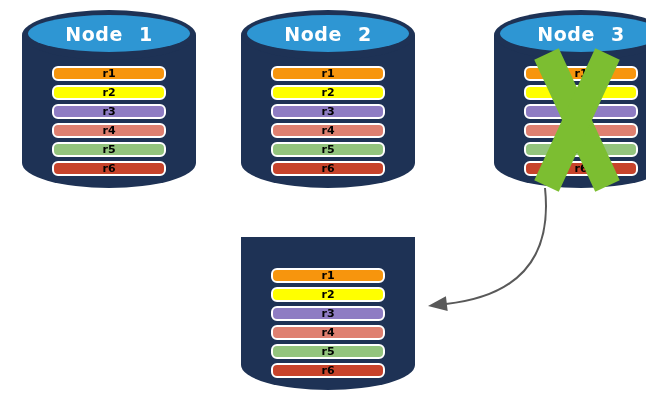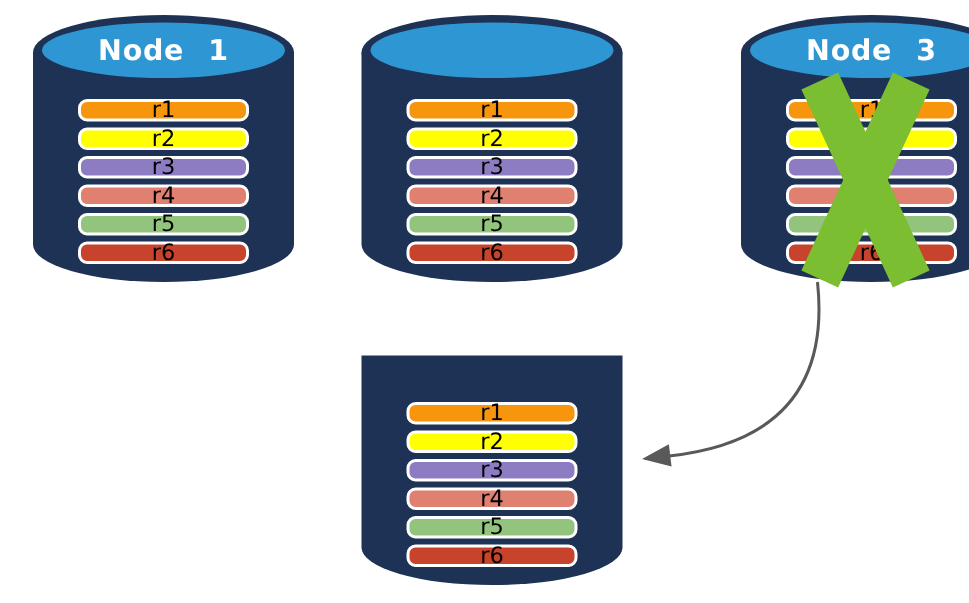--- a/index.html
+++ b/index.html
@@ -62,22 +62,22 @@
     left: 0; right: 0;
     top: 56px;
   }
   .row-bar {
     width: 110px;
     height: 11px;
     margin: 0 auto 4px auto;
     border: 2px solid var(--rowborder, #fff);
     border-radius: 6px;
     text-align: center;
-    font-weight: normal;
-    font-size: 15px;
+    font-weight: bold;
+    font-size: 11px;
     line-height: 11px;
     color: var(--rowtext, #000);
   }
   .x-mark {
     position: absolute;
     left: 36px;
     top: 40px;
     width: 94px;
     height: 140px;
     overflow: visible;
@@ -123,20 +123,21 @@
         <div class="row-bar" style="background: rgb(147, 196, 125);">r5</div>
         <div class="row-bar" style="background: rgb(199, 67, 43);">r6</div>
       </div>
 
   </div>
 
   <div class="node pos-2">
     <div class="cyl-body"></div>
     <div class="cyl-top">
       <div class="cyl-top-inner"></div>
+      <div class="node-label">Node 2</div>
     </div>
     <div class="rows">
         <div class="row-bar" style="background: rgb(247, 149, 13);">r1</div>
         <div class="row-bar" style="background: rgb(255, 255, 0);">r2</div>
         <div class="row-bar" style="background: rgb(142, 124, 195);">r3</div>
         <div class="row-bar" style="background: rgb(223, 128, 112);">r4</div>
         <div class="row-bar" style="background: rgb(147, 196, 125);">r5</div>
         <div class="row-bar" style="background: rgb(199, 67, 43);">r6</div>
       </div>
 

